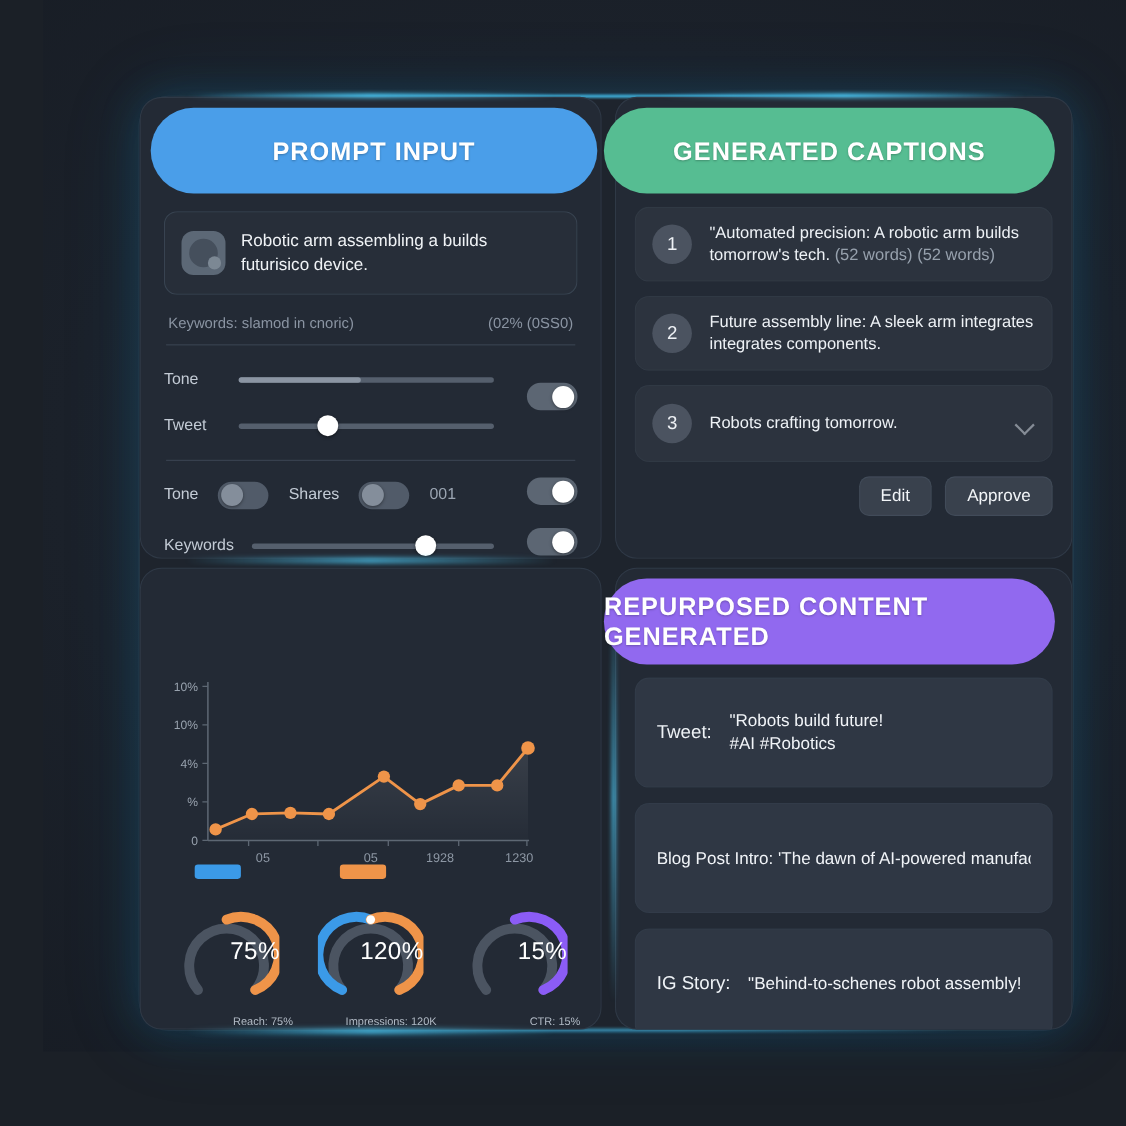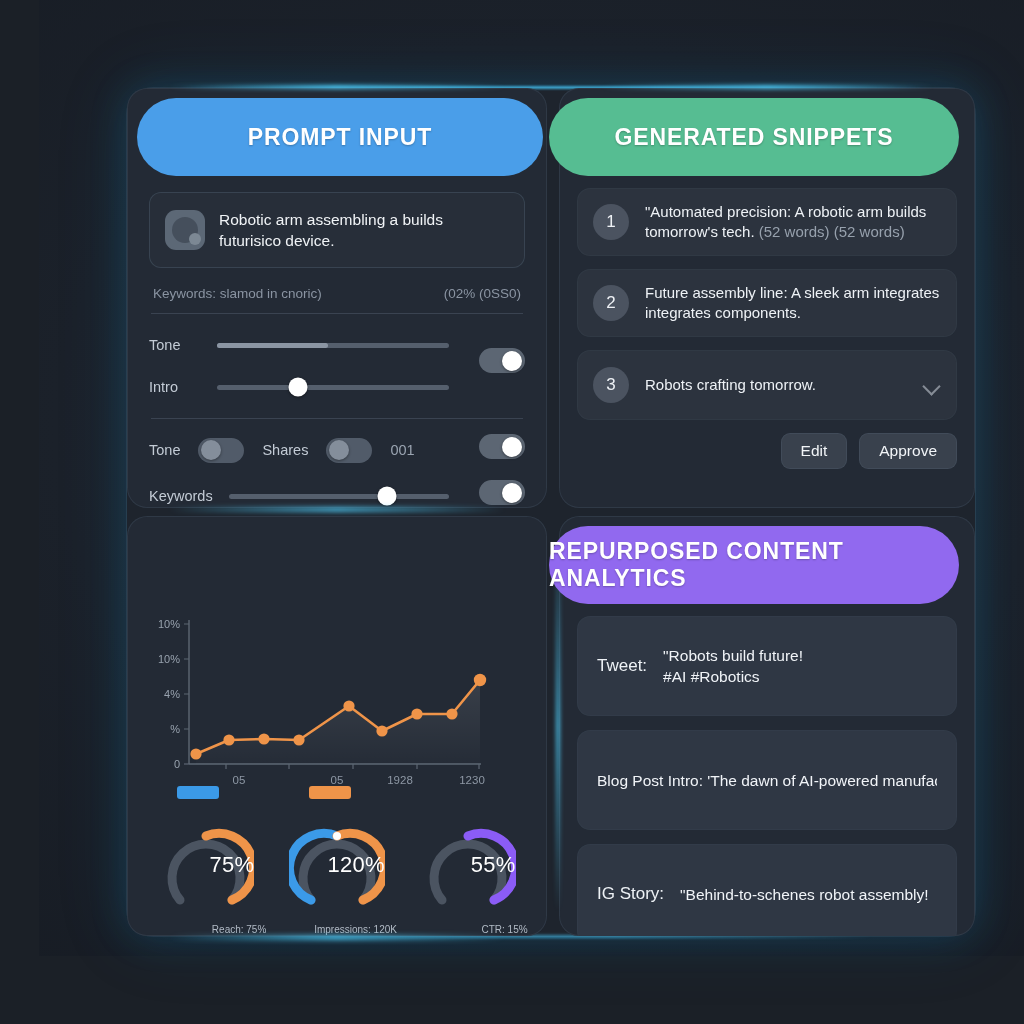--- a/index.html
+++ b/index.html
@@ -244,21 +244,21 @@
           <div class="ctrl-rows">
 
             <div class="ctrl-row" style="margin-top:12px; padding-right:76px;">
               <span class="ctrl-label">Tone</span>
               <div class="slider">
                 <div class="fill" style="width:48%"></div>
               </div>
             </div>
 
             <div class="ctrl-row" style="margin-top:12px; padding-right:76px;">
-              <span class="ctrl-label">Intro</span>
+              <span class="ctrl-label">Tweet</span>
               <div class="slider">
                 <div class="knob" style="left:35%"></div>
               </div>
             </div>
 
             <div style="position:absolute; right:0; top:18px;">
               <div class="toggle on">
                   <span class="dot"></span>
                 </div>
             </div>
@@ -296,21 +296,21 @@
                 </div>
             </div>
 
           </div>
         </div>
       </div>
     </div>
 
     <div class="card card-captions glow-cyan-top">
       <div class="hdr hdr-captions">
-        <span>GENERATED SNIPPETS</span>
+        <span>GENERATED CAPTIONS</span>
       </div>
       <div class="inner">
         <div class="body" style="top:100px; padding:0 18px;">
 
           <div class="cap-item">
             <div class="cap-num">1</div>
             <div class="cap-text">
               <span>"Automated precision: A robotic arm builds tomorrow's tech.</span>
               <span class="cap-words">(52 words)  (52 words)</span>
             </div>
@@ -428,33 +428,33 @@
               </div>
               <div class="cap">Impressions: 120K</div>
             </div>
 
             <div class="gauge">
               <div class="ring">
                 <svg width="96" height="92" viewBox="0 0 96 92">
                   <path d="M22,78 A34,34 0 1,1 74,78" fill="none" stroke="#4b5461" stroke-width="9" stroke-linecap="round"></path>
                   <path d="M48,14 A34,34 0 0,1 74,78" fill="none" stroke="#8b5cf6" stroke-width="9" stroke-linecap="round"></path>
                 </svg>
-                <div class="val">55%</div>
+                <div class="val">15%</div>
               </div>
               <div class="cap">CTR: 15%</div>
             </div>
 
           </div>
         </div>
       </div>
     </div>
 
     <div class="card card-snippets glow-cyan-left">
       <div class="hdr hdr-snippets">
-        <span>REPURPOSED CONTENT ANALYTICS</span>
+        <span>REPURPOSED CONTENT GENERATED</span>
       </div>
       <div class="inner">
         <div class="body" style="top:100px; padding:0 18px;">
 
           <div class="snip-card" style="min-height:100px;">
             <span class="snip-label">Tweet:</span>
             <span class="snip-body" style="white-space:pre-line;">"Robots build future!
 #AI #Robotics</span>
           </div>
 

